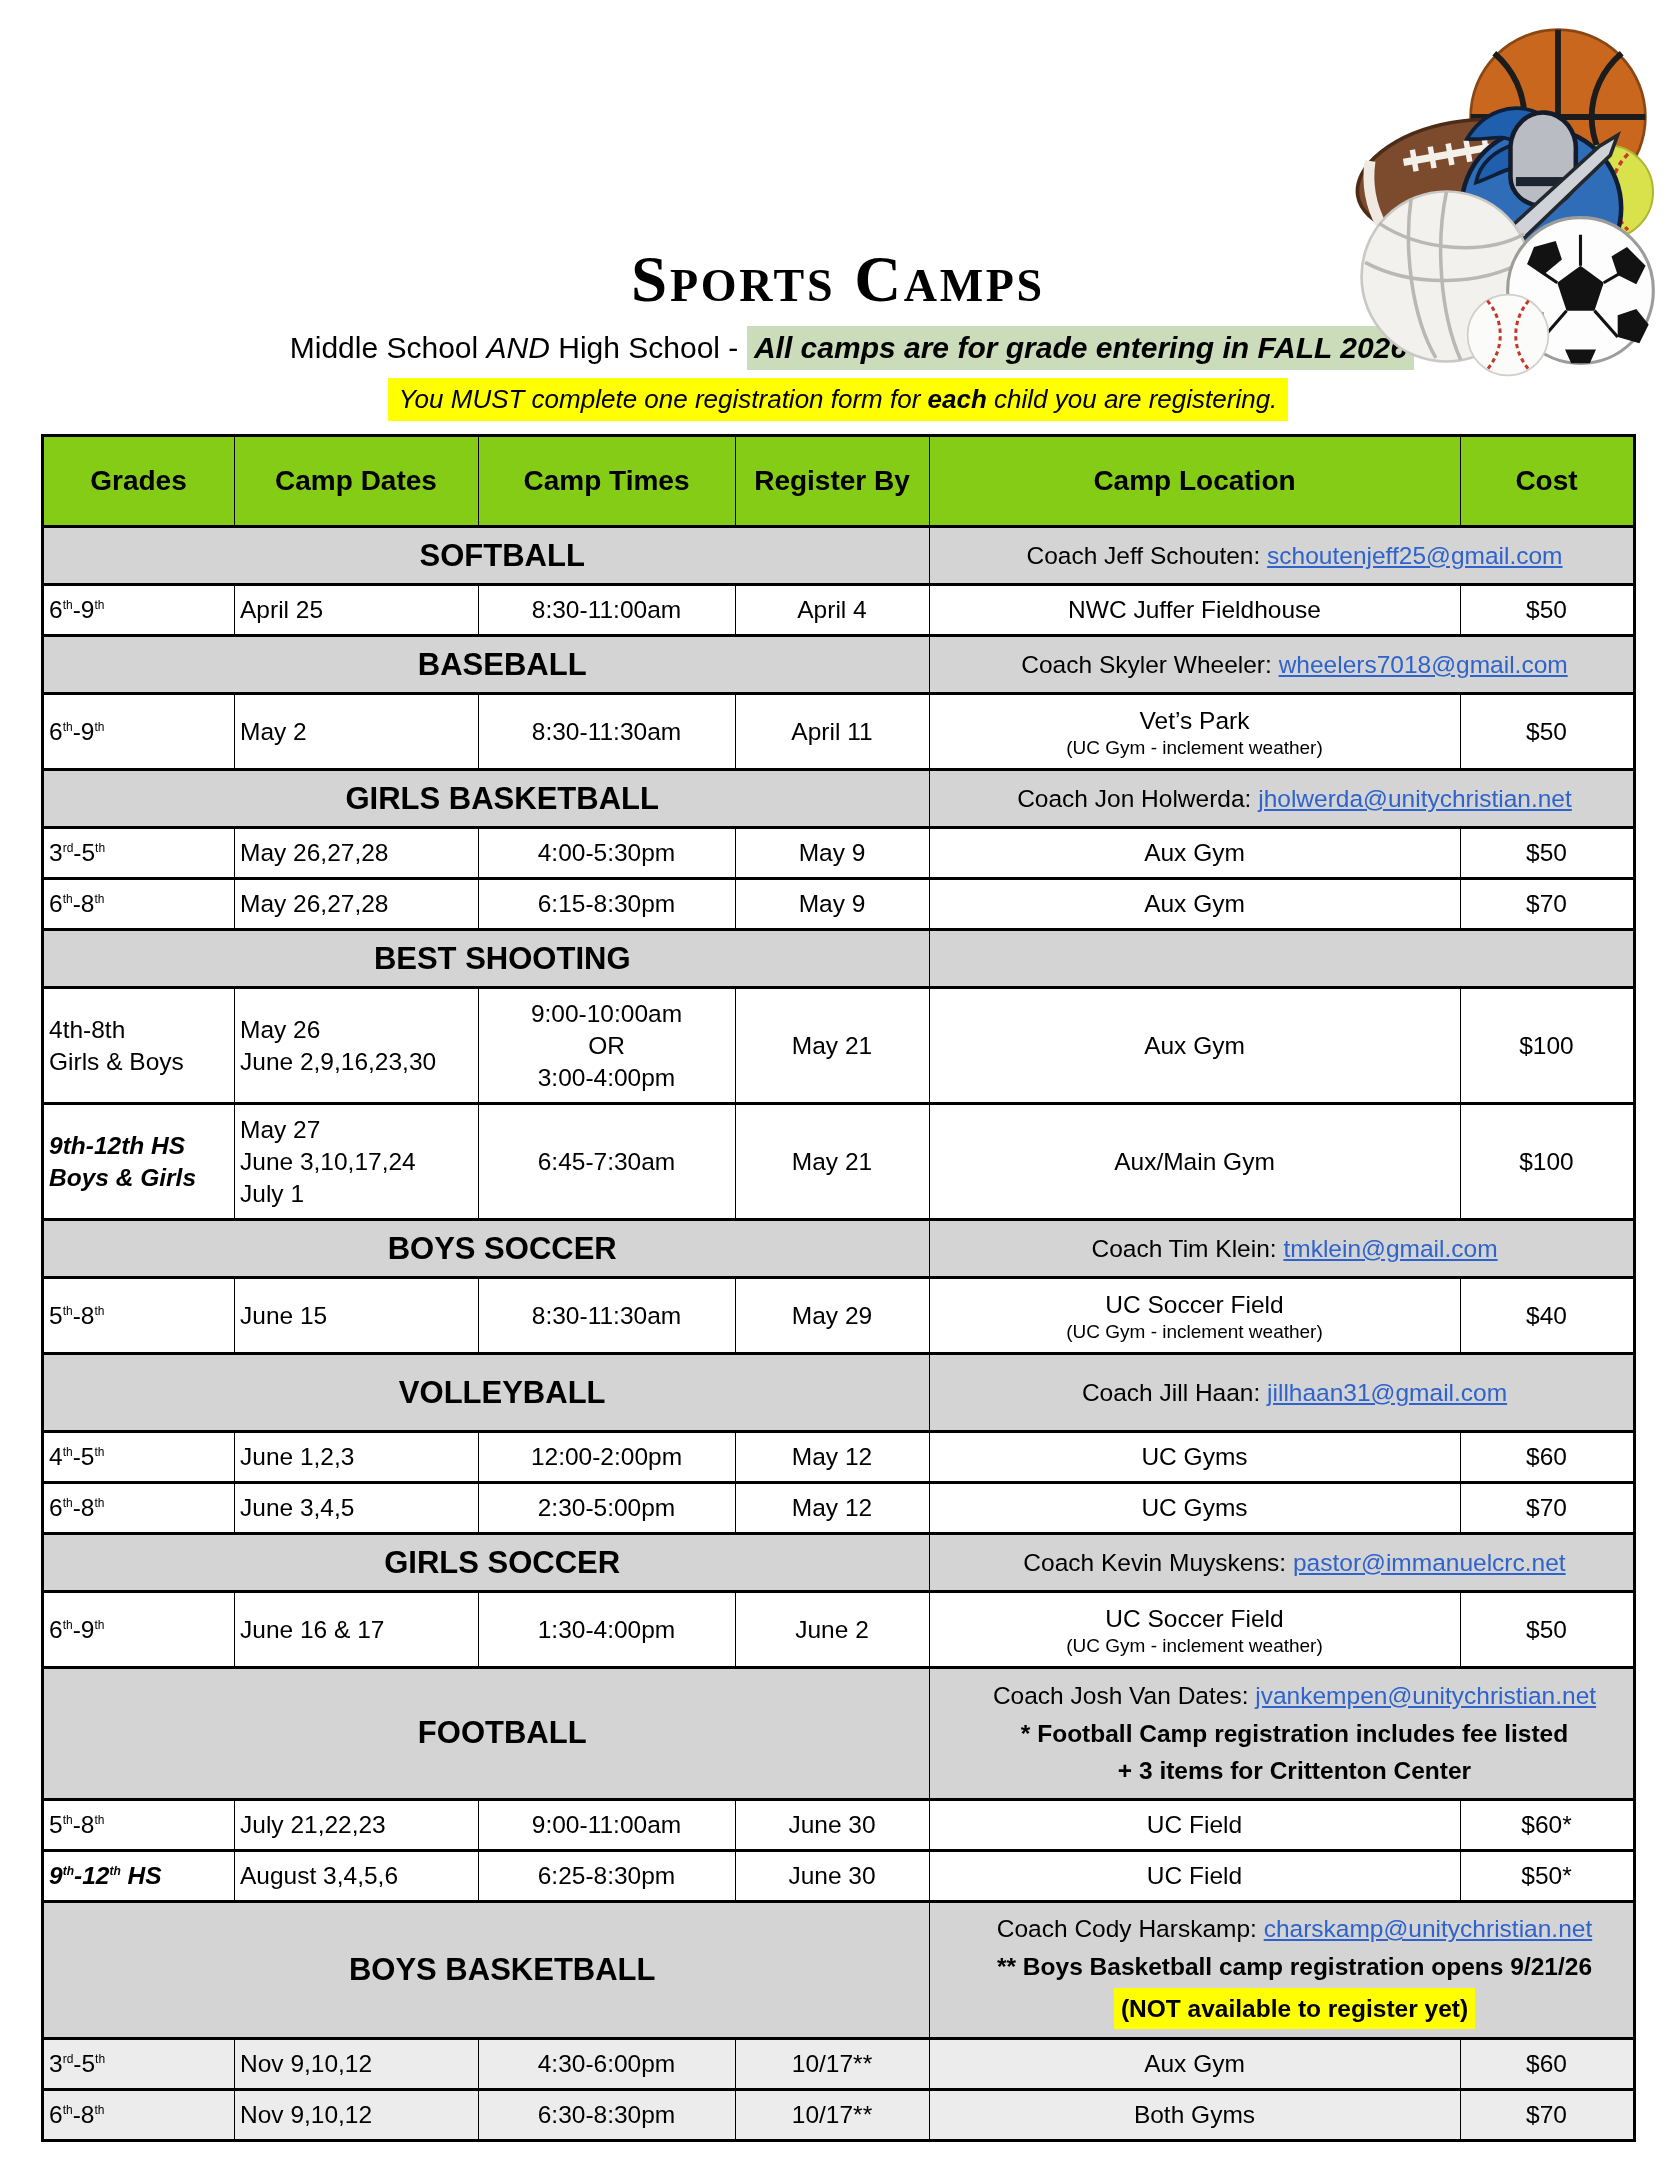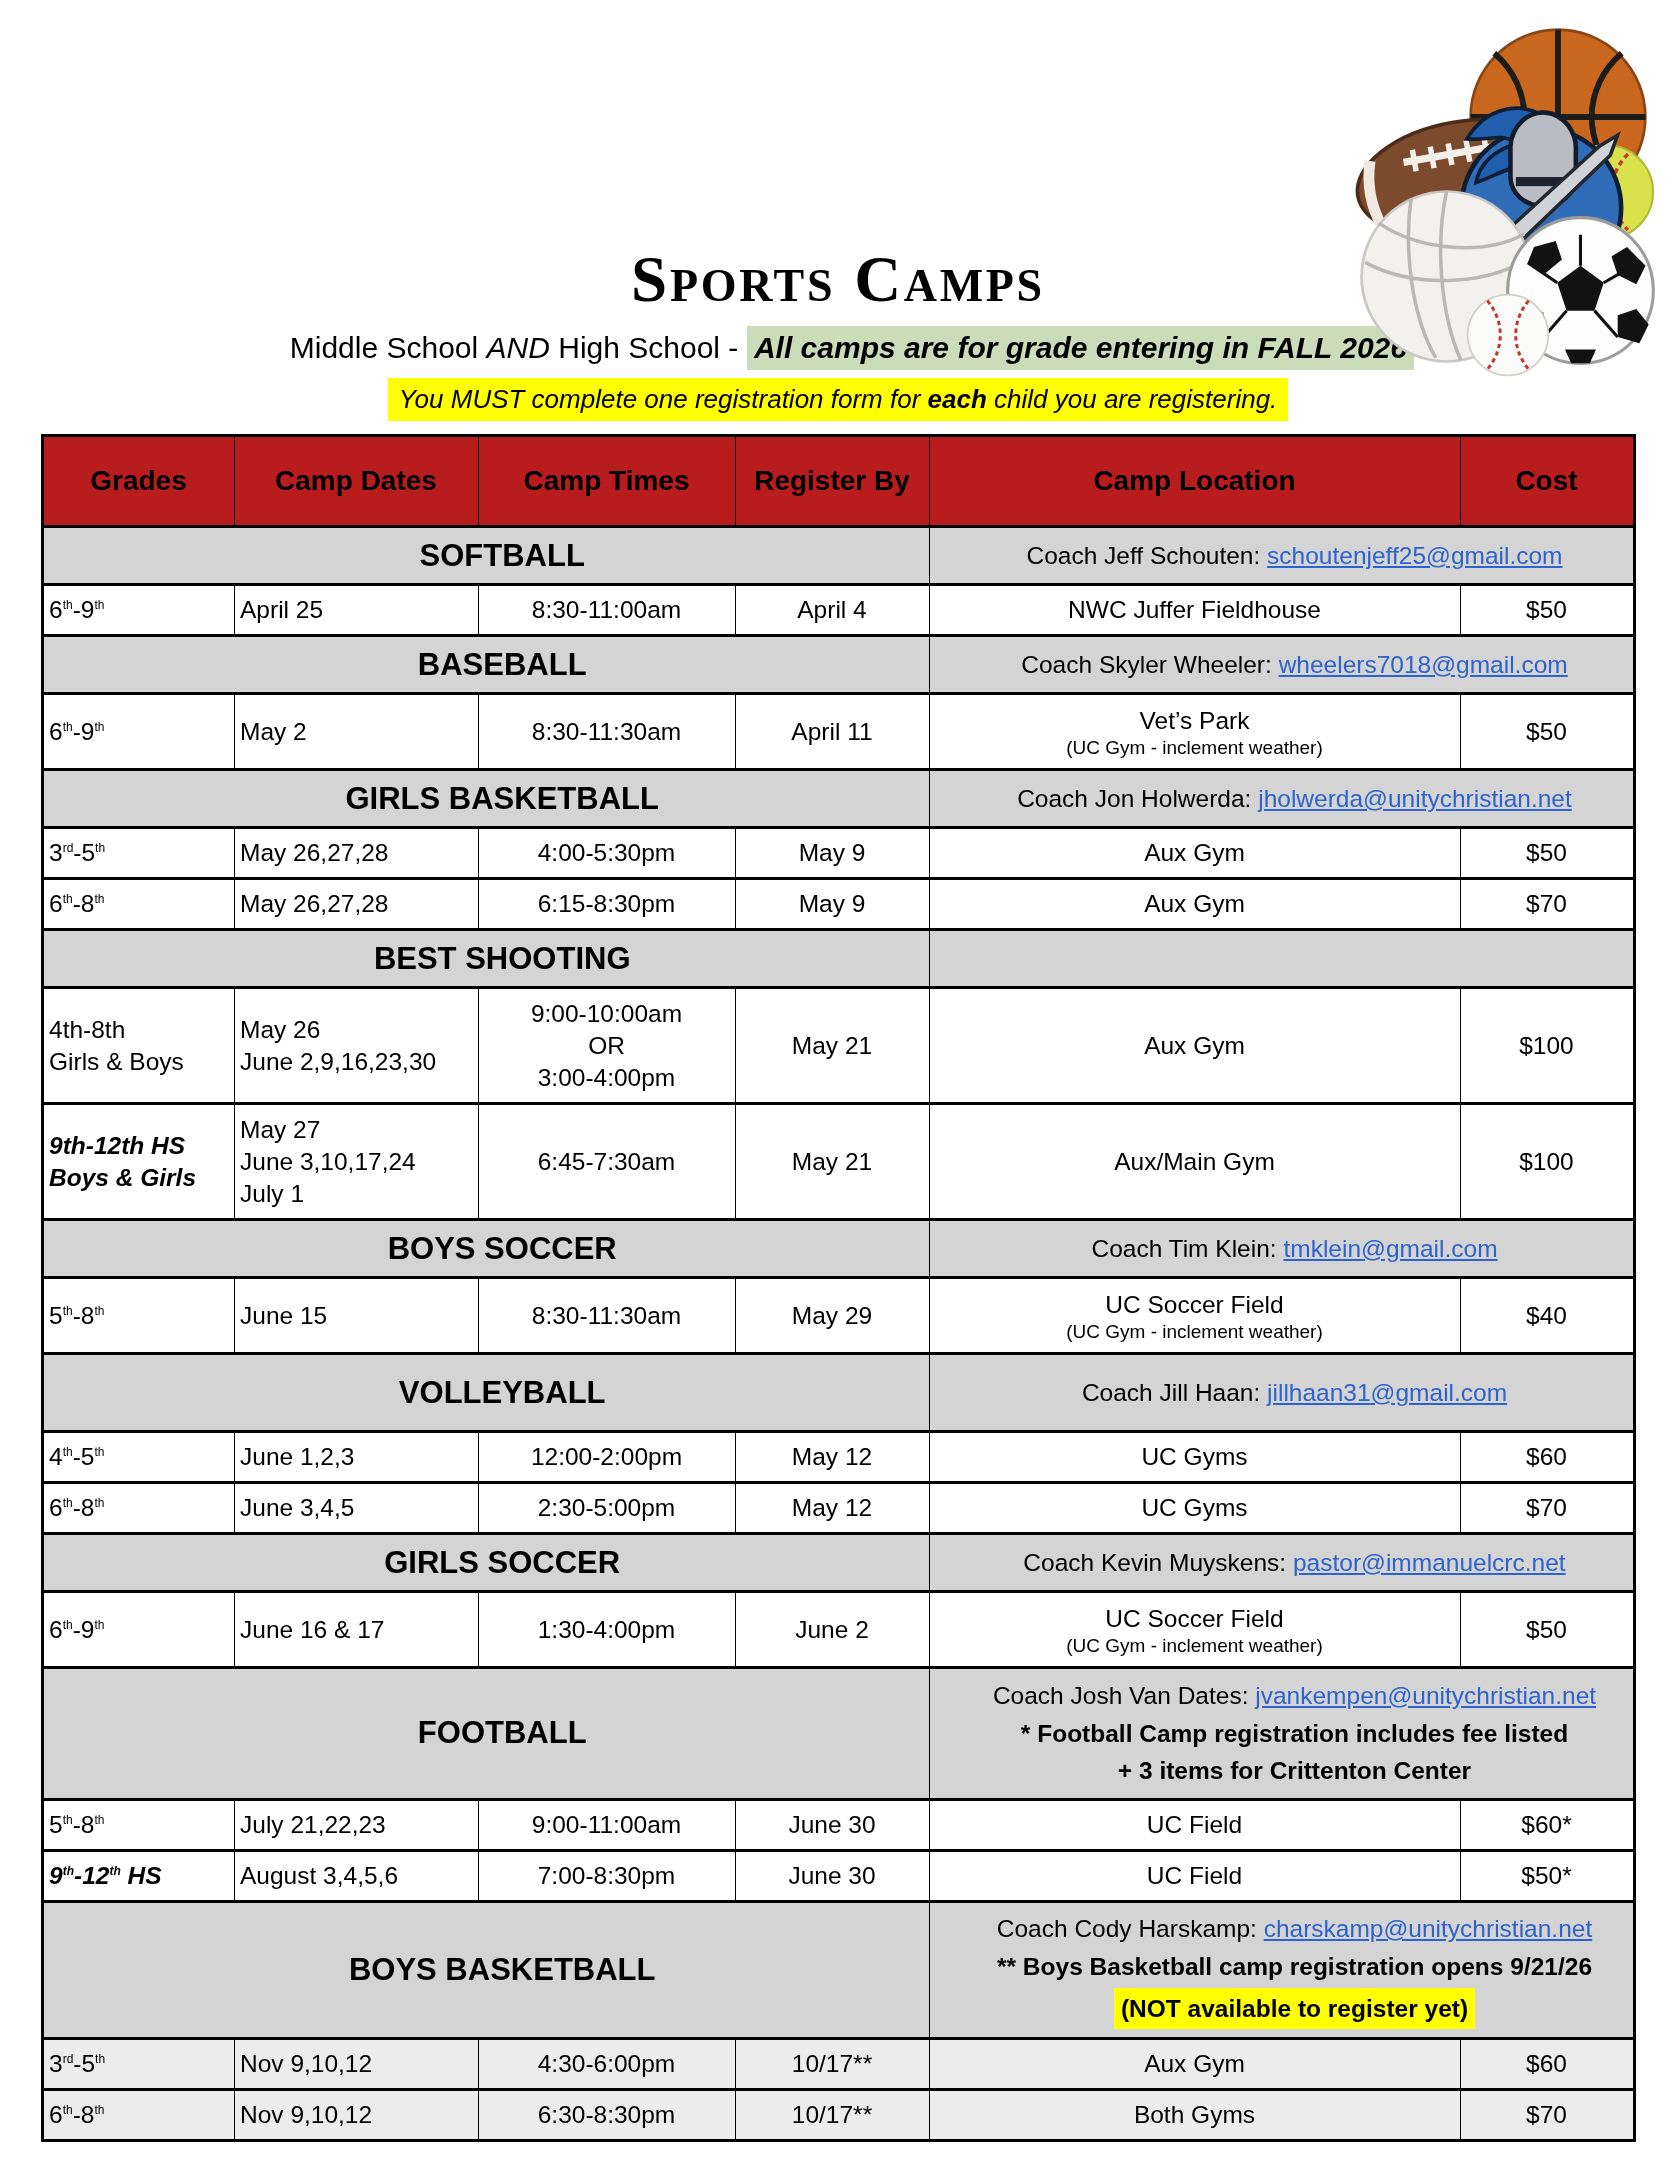--- a/index.html
+++ b/index.html
@@ -70,21 +70,21 @@
   col.c4{width:194px;} col.c5{width:531px;} col.c6{width:174px;}
   th,td{
     border-left:1.8px solid var(--border_black);
     border-right:1.8px solid var(--border_black);
     border-top:3.6px solid var(--border_black);
     border-bottom:3.6px solid var(--border_black);
     vertical-align:middle;
     overflow:hidden;
   }
   thead th{
-    height:91px;background:#b91c1c;
+    height:91px;background:#84cc16;
     font-size:28px;font-weight:bold;text-align:center;
     padding:3.6px;
   }
   tr.band td{background:var(--band_gray);padding-left:36px;}
   td.sec-title{
     font-size:31px;font-weight:bold;text-align:center;
     padding:7.3px 3.6px;
   }
   td.sec-coach{
     font-size:24.5px;text-align:center;padding:7.3px 9px;line-height:1.55;
@@ -375,21 +375,21 @@
         <td class="c-times">9:00-11:00am</td>
         <td class="c-reg">June 30</td>
         <td class="c-loc">
           <div class="loc-main">UC Field</div>
         </td>
         <td class="c-cost">$60*</td>
       </tr>
       <tr class="data-row h54">
         <td class="c-grade bi">9<sup>th</sup>-12<sup>th</sup> HS</td>
         <td class="c-dates">August 3,4,5,6</td>
-        <td class="c-times">7:00-8:30pm</td>
+        <td class="c-times">6:25-8:30pm</td>
         <td class="c-reg">June 30</td>
         <td class="c-loc">
           <div class="loc-main">UC Field</div>
         </td>
         <td class="c-cost">$50*</td>
       </tr>
       <tr class="band ">
         <td class="sec-title" colspan="4">BOYS BASKETBALL</td>
         <td class="sec-coach" colspan="2">
           <div class="coach-line"><span>Coach Cody Harskamp: </span><a class="email" href="#">charskamp@unitychristian.net</a></div>

